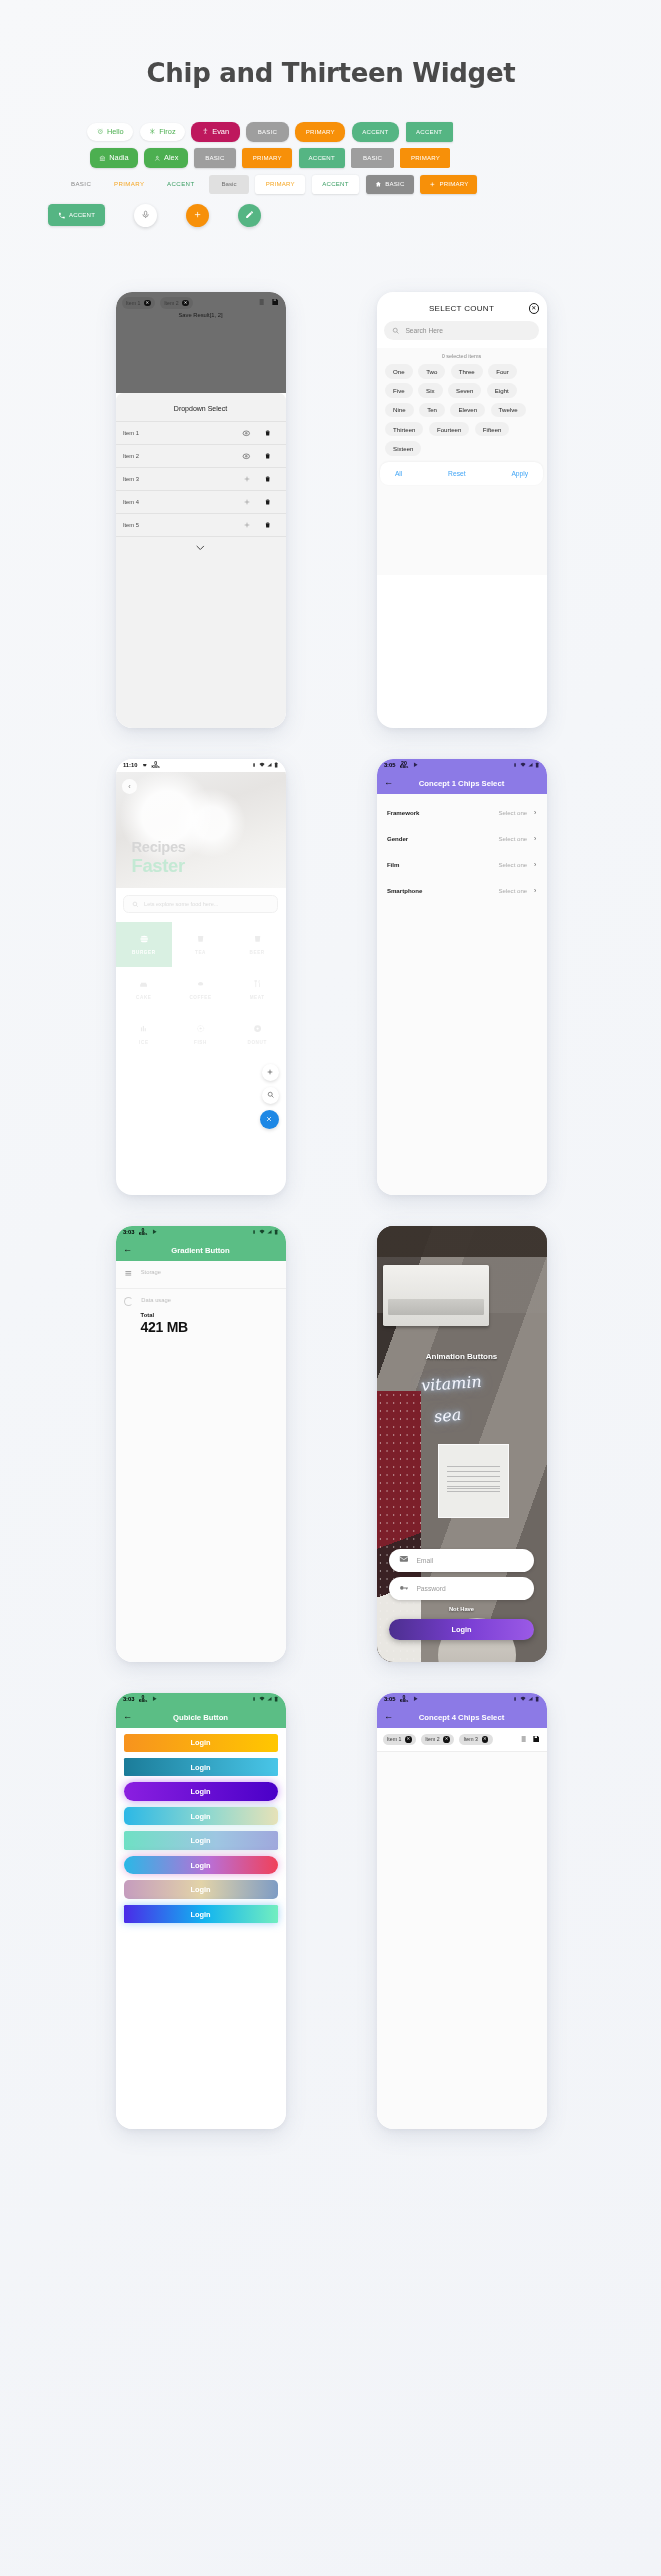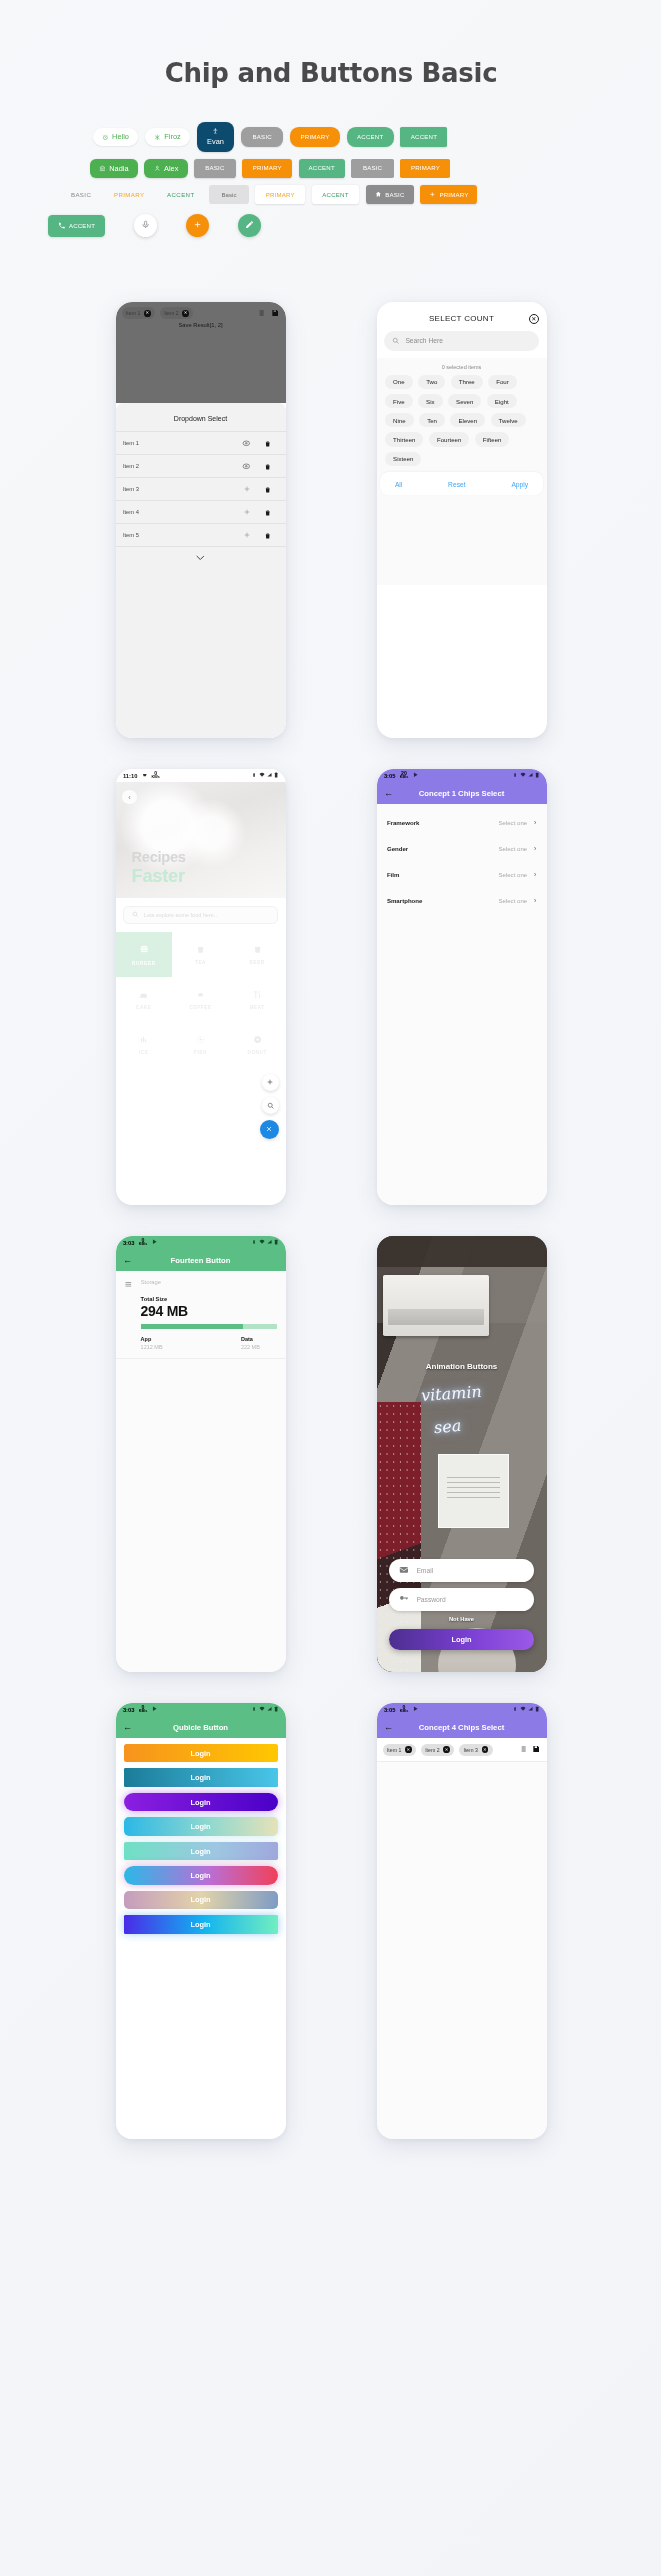--- a/index.html
+++ b/index.html
@@ -24,22 +24,22 @@
     display: inline-flex; align-items: center; gap: 3.7px;
     font-size: 6.7px; white-space: nowrap; line-height: 1;
     font-family: "Liberation Sans", sans-serif;
   }
   .chip .ic { display:inline-flex; align-items:center; justify-content:center; }
   .chip .ic svg { display:block; }
 
   
   .c-white-round { background:#fff; color:#4CAF50; border-radius:11px;
       padding:5.5px 9.2px; box-shadow:0 0.6px 1.8px rgba(0,0,0,.10); font-size:7.4px;}
-  .c-green-round { background:#0c4a6e; color:#fff; border-radius:8px;
-      padding:6.1px 10.4px; font-size:7.4px; box-shadow:0 0.6px 1.8px rgba(0,0,0,.12);flex-direction:column;}
+  .c-green-round { background:#be185d; color:#fff; border-radius:8px;
+      padding:6.1px 10.4px; font-size:7.4px; box-shadow:0 0.6px 1.8px rgba(0,0,0,.12);}
   .c-green-round2 { background:#4CAF50; color:#fff; border-radius:6px;
       padding:6.1px 9.2px; font-size:7.4px; box-shadow:0 0.6px 1.8px rgba(0,0,0,.12);}
   .c-gray-soft { background:#9e9e9e; color:#fff; border-radius:7.4px;
       padding:6.7px 11.6px; font-size:6.1px; letter-spacing:0.2px;
       box-shadow:0 0.6px 1.8px rgba(0,0,0,.12);}
   .c-orange-soft { background:#F79009; color:#fff; border-radius:8.6px;
       padding:6.7px 10.4px; font-size:6.1px; letter-spacing:0.2px;
       box-shadow:0 0.6px 1.8px rgba(0,0,0,.12);}
   .c-accent-soft { background:#55b583; color:#fff; border-radius:8.6px;
       padding:6.7px 10.4px; font-size:6.1px; letter-spacing:0.2px;
@@ -283,21 +283,21 @@
   .p8-chipbar { display:flex; align-items:center; gap:4.9px; padding:5.5px 6.1px;
      border-bottom:0.6px solid #ededed; background:#fff;}
   .p8-chip { background:#e0e0e0; border-radius:7.4px; padding:2.5px 4.3px;
      display:flex; align-items:center; gap:3.7px; font-size:5.2px; color:#3b3b3b;}
   .p8-acts { margin-left:auto; display:flex; align-items:center; gap:5.5px; }
   .p8-page { background:#fbfbfb; height:100%; }
 </style>
 </head>
 <body>
 
-<div class="page-title">Chip and Buttons Basic</div>
+<div class="page-title">Chip and Thirteen Widget</div>
 
 <div class="chip-zone">
 
   <div class="chip-row">
     <div class="chip c-white-round">
       <span class="ic">
           <svg width="6.7" height="6.7" viewBox="0 0 24 24" fill="none" stroke="currentColor" stroke-width="2">
             <circle cx="12" cy="13" r="7"></circle>
             <path d="M12 10v3l2 1M5 3 3 5M19 3l2 2"></path>
           </svg>
@@ -792,51 +792,44 @@
             <span><svg width="5.5" height="5.5" viewBox="0 0 24 24" fill="#17462c">
                   <path d="M2 20 20 4v16z"></path>
                 </svg></span>
             <span><svg width="4.3" height="6.1" viewBox="0 0 12 24" fill="#17462c">
                   <rect x="1" y="3" width="10" height="19" rx="1.5"></rect>
                 </svg></span>
           </span>
         </div>
         <div class="appbar green">
           <span class="back">←</span>
-          <span class="ab-title">Fourteen Button</span>
+          <span class="ab-title">Gradient Button</span>
         </div>
 
         <div class="p5-body">
 
           <div class="p5-sec">
             <div class="p5-srow">
               <span><svg width="8.6" height="8.6" viewBox="0 0 24 24" fill="none" stroke="#9e9e9e" stroke-width="2.6">
                     <path d="M4 7h16M4 12h16M4 17h16"></path>
                   </svg></span>
               <span class="p5-label">Storage</span>
             </div>
+          </div>
+
+          <div class="p5-sec" style="border-bottom:none">
+            <div class="p5-srow">
+              <span class="p5-ring"></span>
+              <span class="p5-label">Data usage</span>
+            </div>
             <div style="margin-left:16.5px">
-              <div class="p5-sub">Total Size</div>
-              <div class="p5-big">294 MB</div>
-              <div class="p5-bar">
-                  <i style="width:75%"></i>
-                </div>
-              <div class="p5-legend">
-                <span>
-                  <span class="k">App</span>
-                  <span class="v" style="display:block">1212 MB</span>
-                </span>
-                <span style="text-align:left;width:36px">
-                  <span class="k">Data</span>
-                  <span class="v" style="display:block">222 MB</span>
-                </span>
-              </div>
-            </div>
-          </div>
-
+              <div class="p5-sub">Total</div>
+              <div class="p5-big">421 MB</div>
+            </div>
+          </div>
         </div>
       </div>
     </div>
 
     <div class="phone p6">
       <div class="phone-inner">
         <div class="p6-bg">
           <div class="p6-ac"></div>
           <div class="p6-rack">
               <div class="p6-dots"></div>

